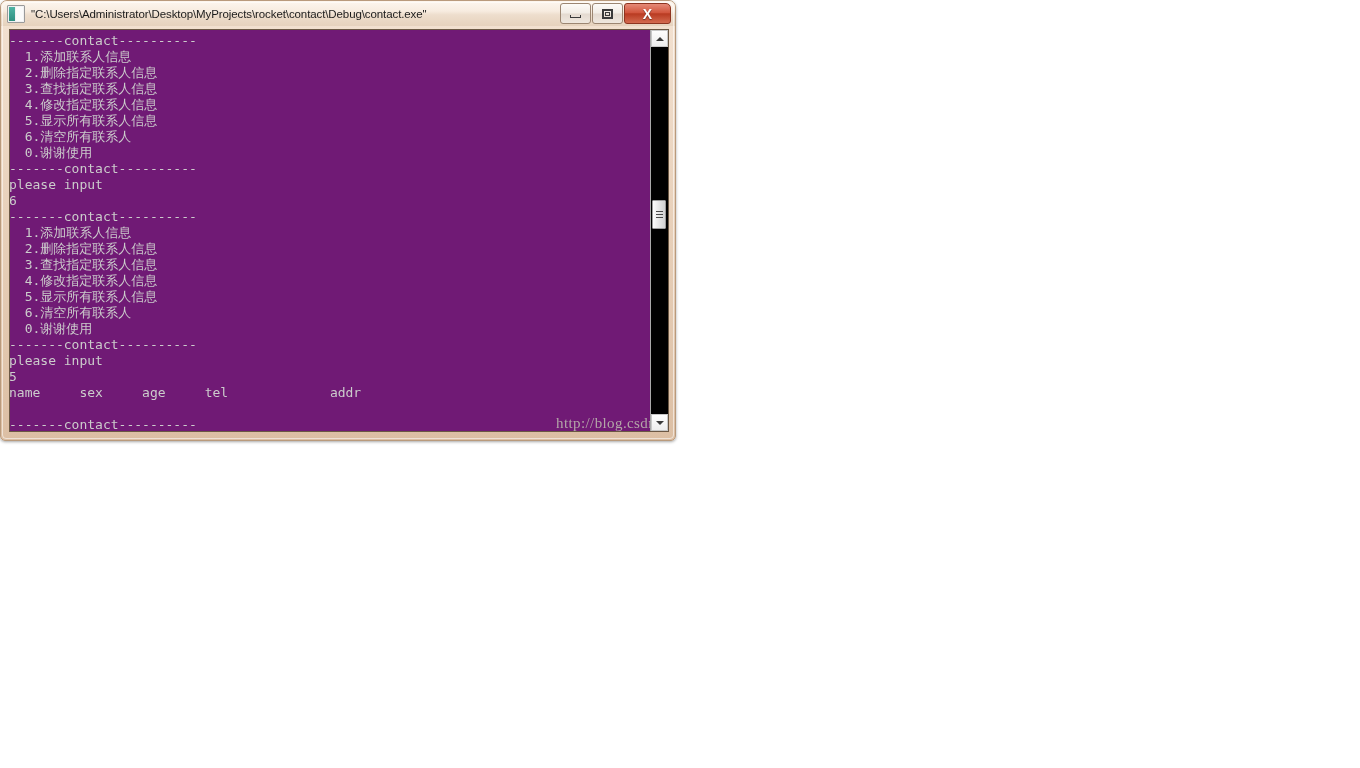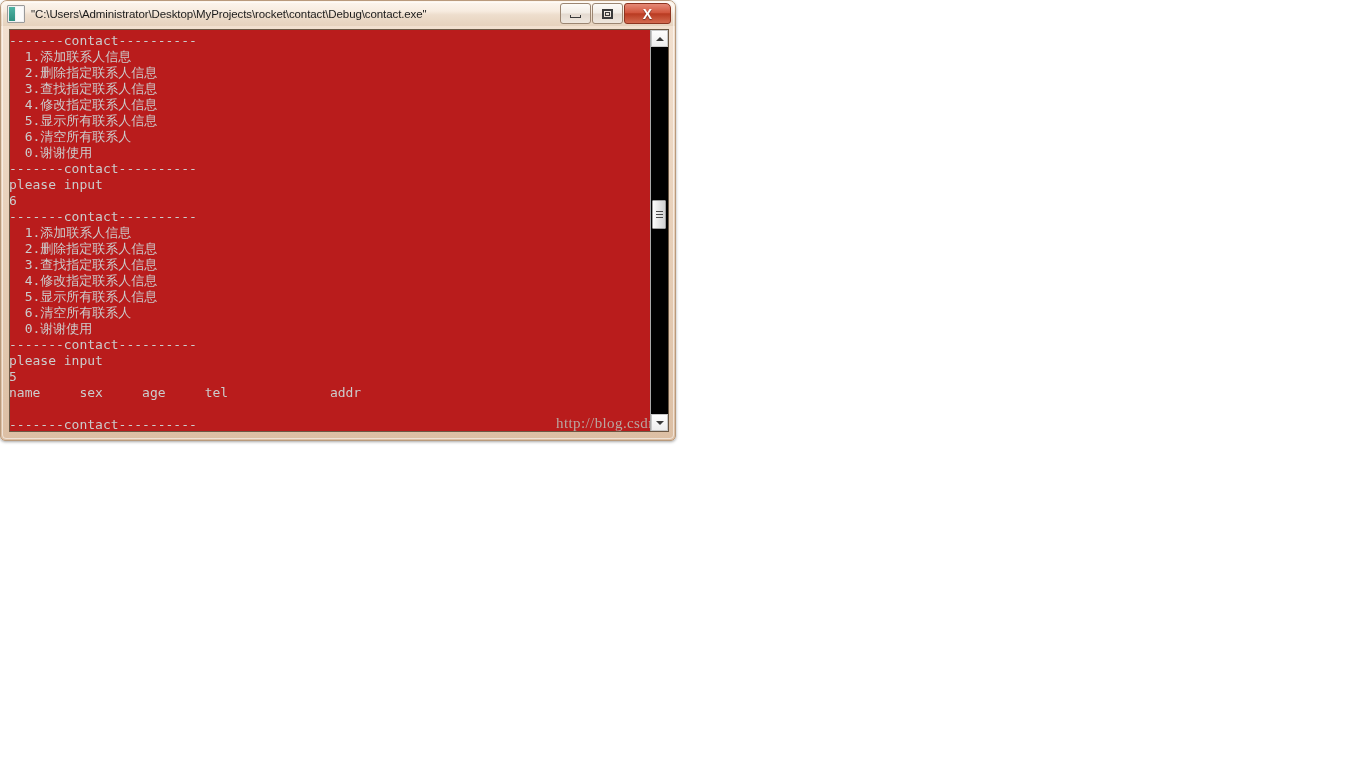--- a/index.html
+++ b/index.html
@@ -139,21 +139,21 @@
     height: 403px;
     box-sizing: border-box;
     background: #000000;
     border: 1px solid #6b5844;
     display: flex;
     overflow: hidden;
   }
   .console {
     flex: 1 1 auto;
     position: relative;
-    background: #b91c1c;
+    background: #701a75;
     overflow: hidden;
   }
   .console-text {
     position: absolute;
     left: -1px;
     top: 3px;
     margin: 0;
     padding: 0;
     color: #cccccc;
     font-family: "DejaVu Sans Mono", "Liberation Mono", monospace;

